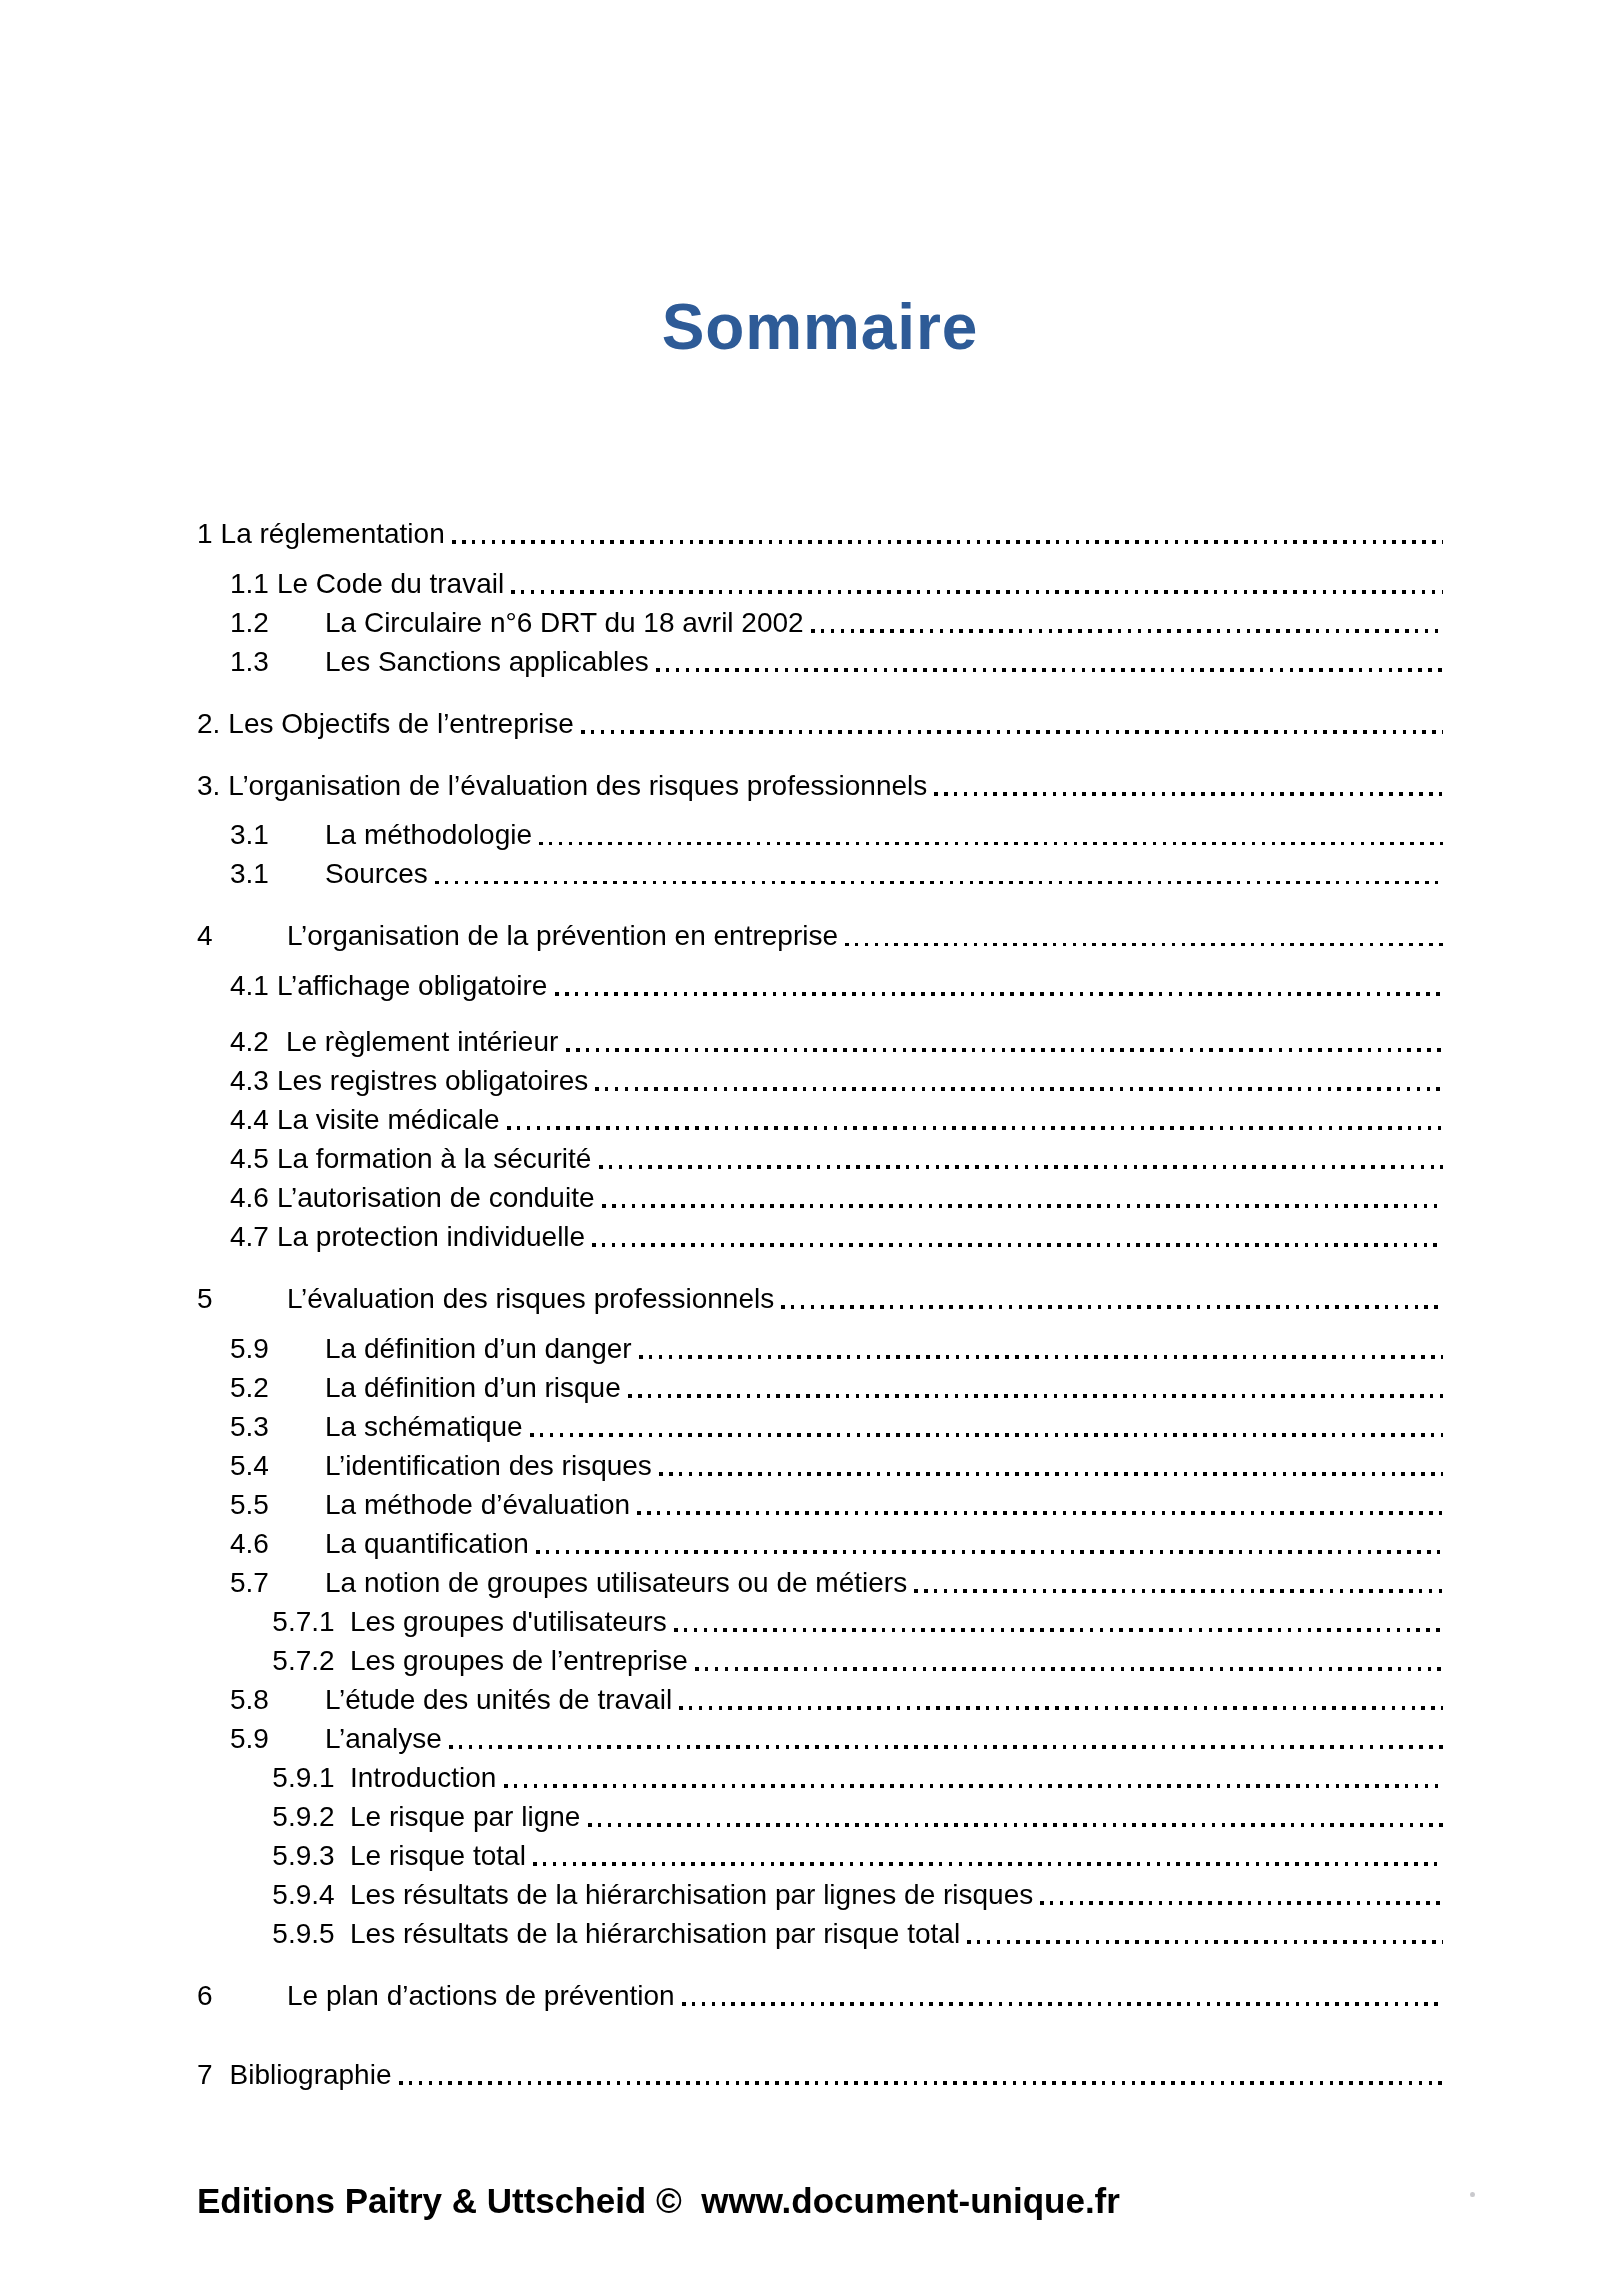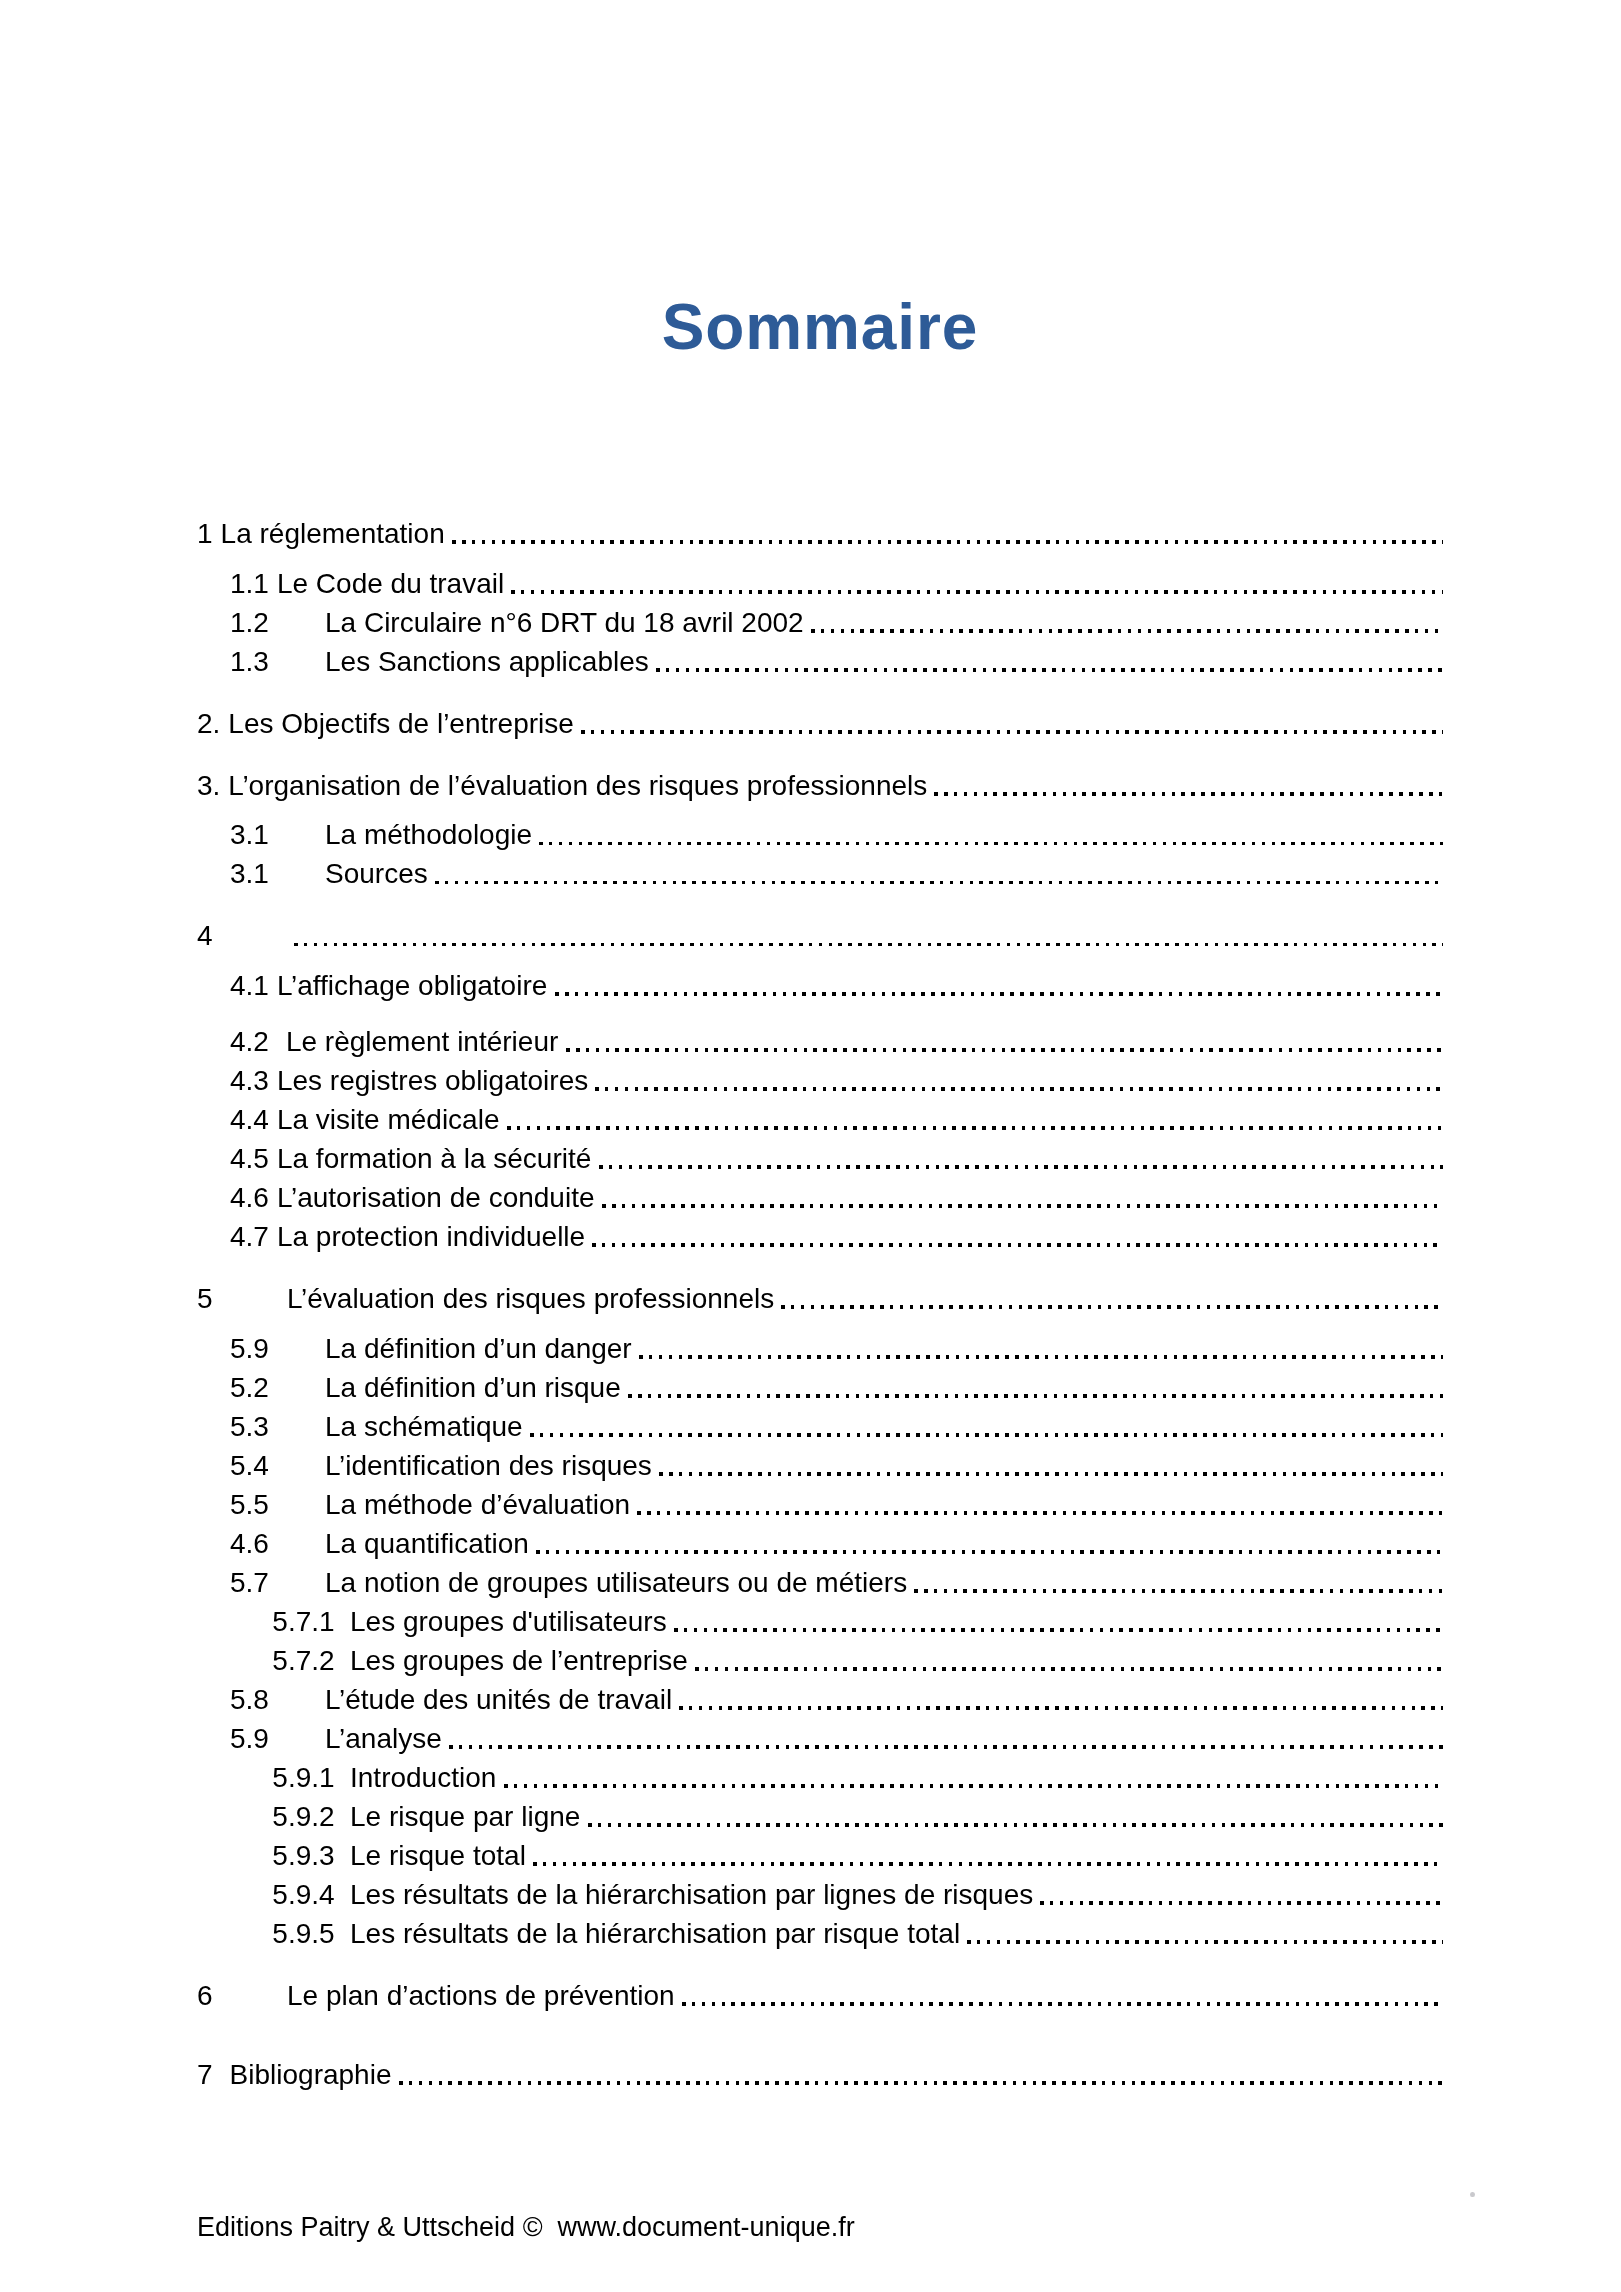--- a/index.html
+++ b/index.html
@@ -45,23 +45,23 @@
   .gap-sub  { margin-top: 10.7px; }
   .gap-head { margin-top: 23px; }
   .dots {
     flex: 1 1 auto;
     min-width: 16px;
     height: 3.6px;
     margin: 0 0 9px 7.2px;
     background-image: repeating-linear-gradient(to right, #000 0 3.6px, transparent 3.6px 9.9px);
   }
   .footer {
-    margin-top: 114px;
-    font-weight: normal;
-    font-size: 27px;
+    margin-top: 87px;
+    font-weight: bold;
+    font-size: 35px;
     line-height: 39px;
     white-space: pre;
   }
   .scan-artifact {
     position: absolute;
     left: 1470px;
     top: 2192px;
     width: 4.5px;
     height: 5.4px;
     background: #c9c9cd;
@@ -76,21 +76,21 @@
 
   <div class="toc-list">
       <div class="toc-row lvl1 sep-space"><span class="num">1</span><span class="toc-title">La réglementation</span><span class="dots"></span></div>
       <div class="toc-row lvl2 sep-space gap-sub"><span class="num">1.1</span><span class="toc-title">Le Code du travail</span><span class="dots"></span></div>
       <div class="toc-row lvl2 sep-tab"><span class="num">1.2</span><span class="toc-title">La Circulaire n°6 DRT du 18 avril 2002</span><span class="dots"></span></div>
       <div class="toc-row lvl2 sep-tab"><span class="num">1.3</span><span class="toc-title">Les Sanctions applicables</span><span class="dots"></span></div>
       <div class="toc-row lvl1 sep-space gap-head"><span class="num">2.</span><span class="toc-title">Les Objectifs de l’entreprise</span><span class="dots"></span></div>
       <div class="toc-row lvl1 sep-space gap-head"><span class="num">3.</span><span class="toc-title">L’organisation de l’évaluation des risques professionnels</span><span class="dots"></span></div>
       <div class="toc-row lvl2 sep-tab gap-sub"><span class="num">3.1</span><span class="toc-title">La méthodologie</span><span class="dots"></span></div>
       <div class="toc-row lvl2 sep-tab"><span class="num">3.1</span><span class="toc-title">Sources</span><span class="dots"></span></div>
-      <div class="toc-row lvl1 sep-tab gap-head"><span class="num">4</span><span class="dots"></span></div>
+      <div class="toc-row lvl1 sep-tab gap-head"><span class="num">4</span><span class="toc-title">L’organisation de la prévention en entreprise</span><span class="dots"></span></div>
       <div class="toc-row lvl2 sep-space gap-sub"><span class="num">4.1</span><span class="toc-title">L’affichage obligatoire</span><span class="dots"></span></div>
       <div class="toc-row lvl2 sep-space2"><span class="num">4.2</span><span class="toc-title">Le règlement intérieur</span><span class="dots"></span></div>
       <div class="toc-row lvl2 sep-space"><span class="num">4.3</span><span class="toc-title">Les registres obligatoires</span><span class="dots"></span></div>
       <div class="toc-row lvl2 sep-space"><span class="num">4.4</span><span class="toc-title">La visite médicale</span><span class="dots"></span></div>
       <div class="toc-row lvl2 sep-space"><span class="num">4.5</span><span class="toc-title">La formation à la sécurité</span><span class="dots"></span></div>
       <div class="toc-row lvl2 sep-space"><span class="num">4.6</span><span class="toc-title">L’autorisation de conduite</span><span class="dots"></span></div>
       <div class="toc-row lvl2 sep-space"><span class="num">4.7</span><span class="toc-title">La protection individuelle</span><span class="dots"></span></div>
       <div class="toc-row lvl1 sep-tab gap-head"><span class="num">5</span><span class="toc-title">L’évaluation des risques professionnels</span><span class="dots"></span></div>
       <div class="toc-row lvl2 sep-tab gap-sub"><span class="num">5.9</span><span class="toc-title">La définition d’un danger</span><span class="dots"></span></div>
       <div class="toc-row lvl2 sep-tab"><span class="num">5.2</span><span class="toc-title">La définition d’un risque</span><span class="dots"></span></div>

